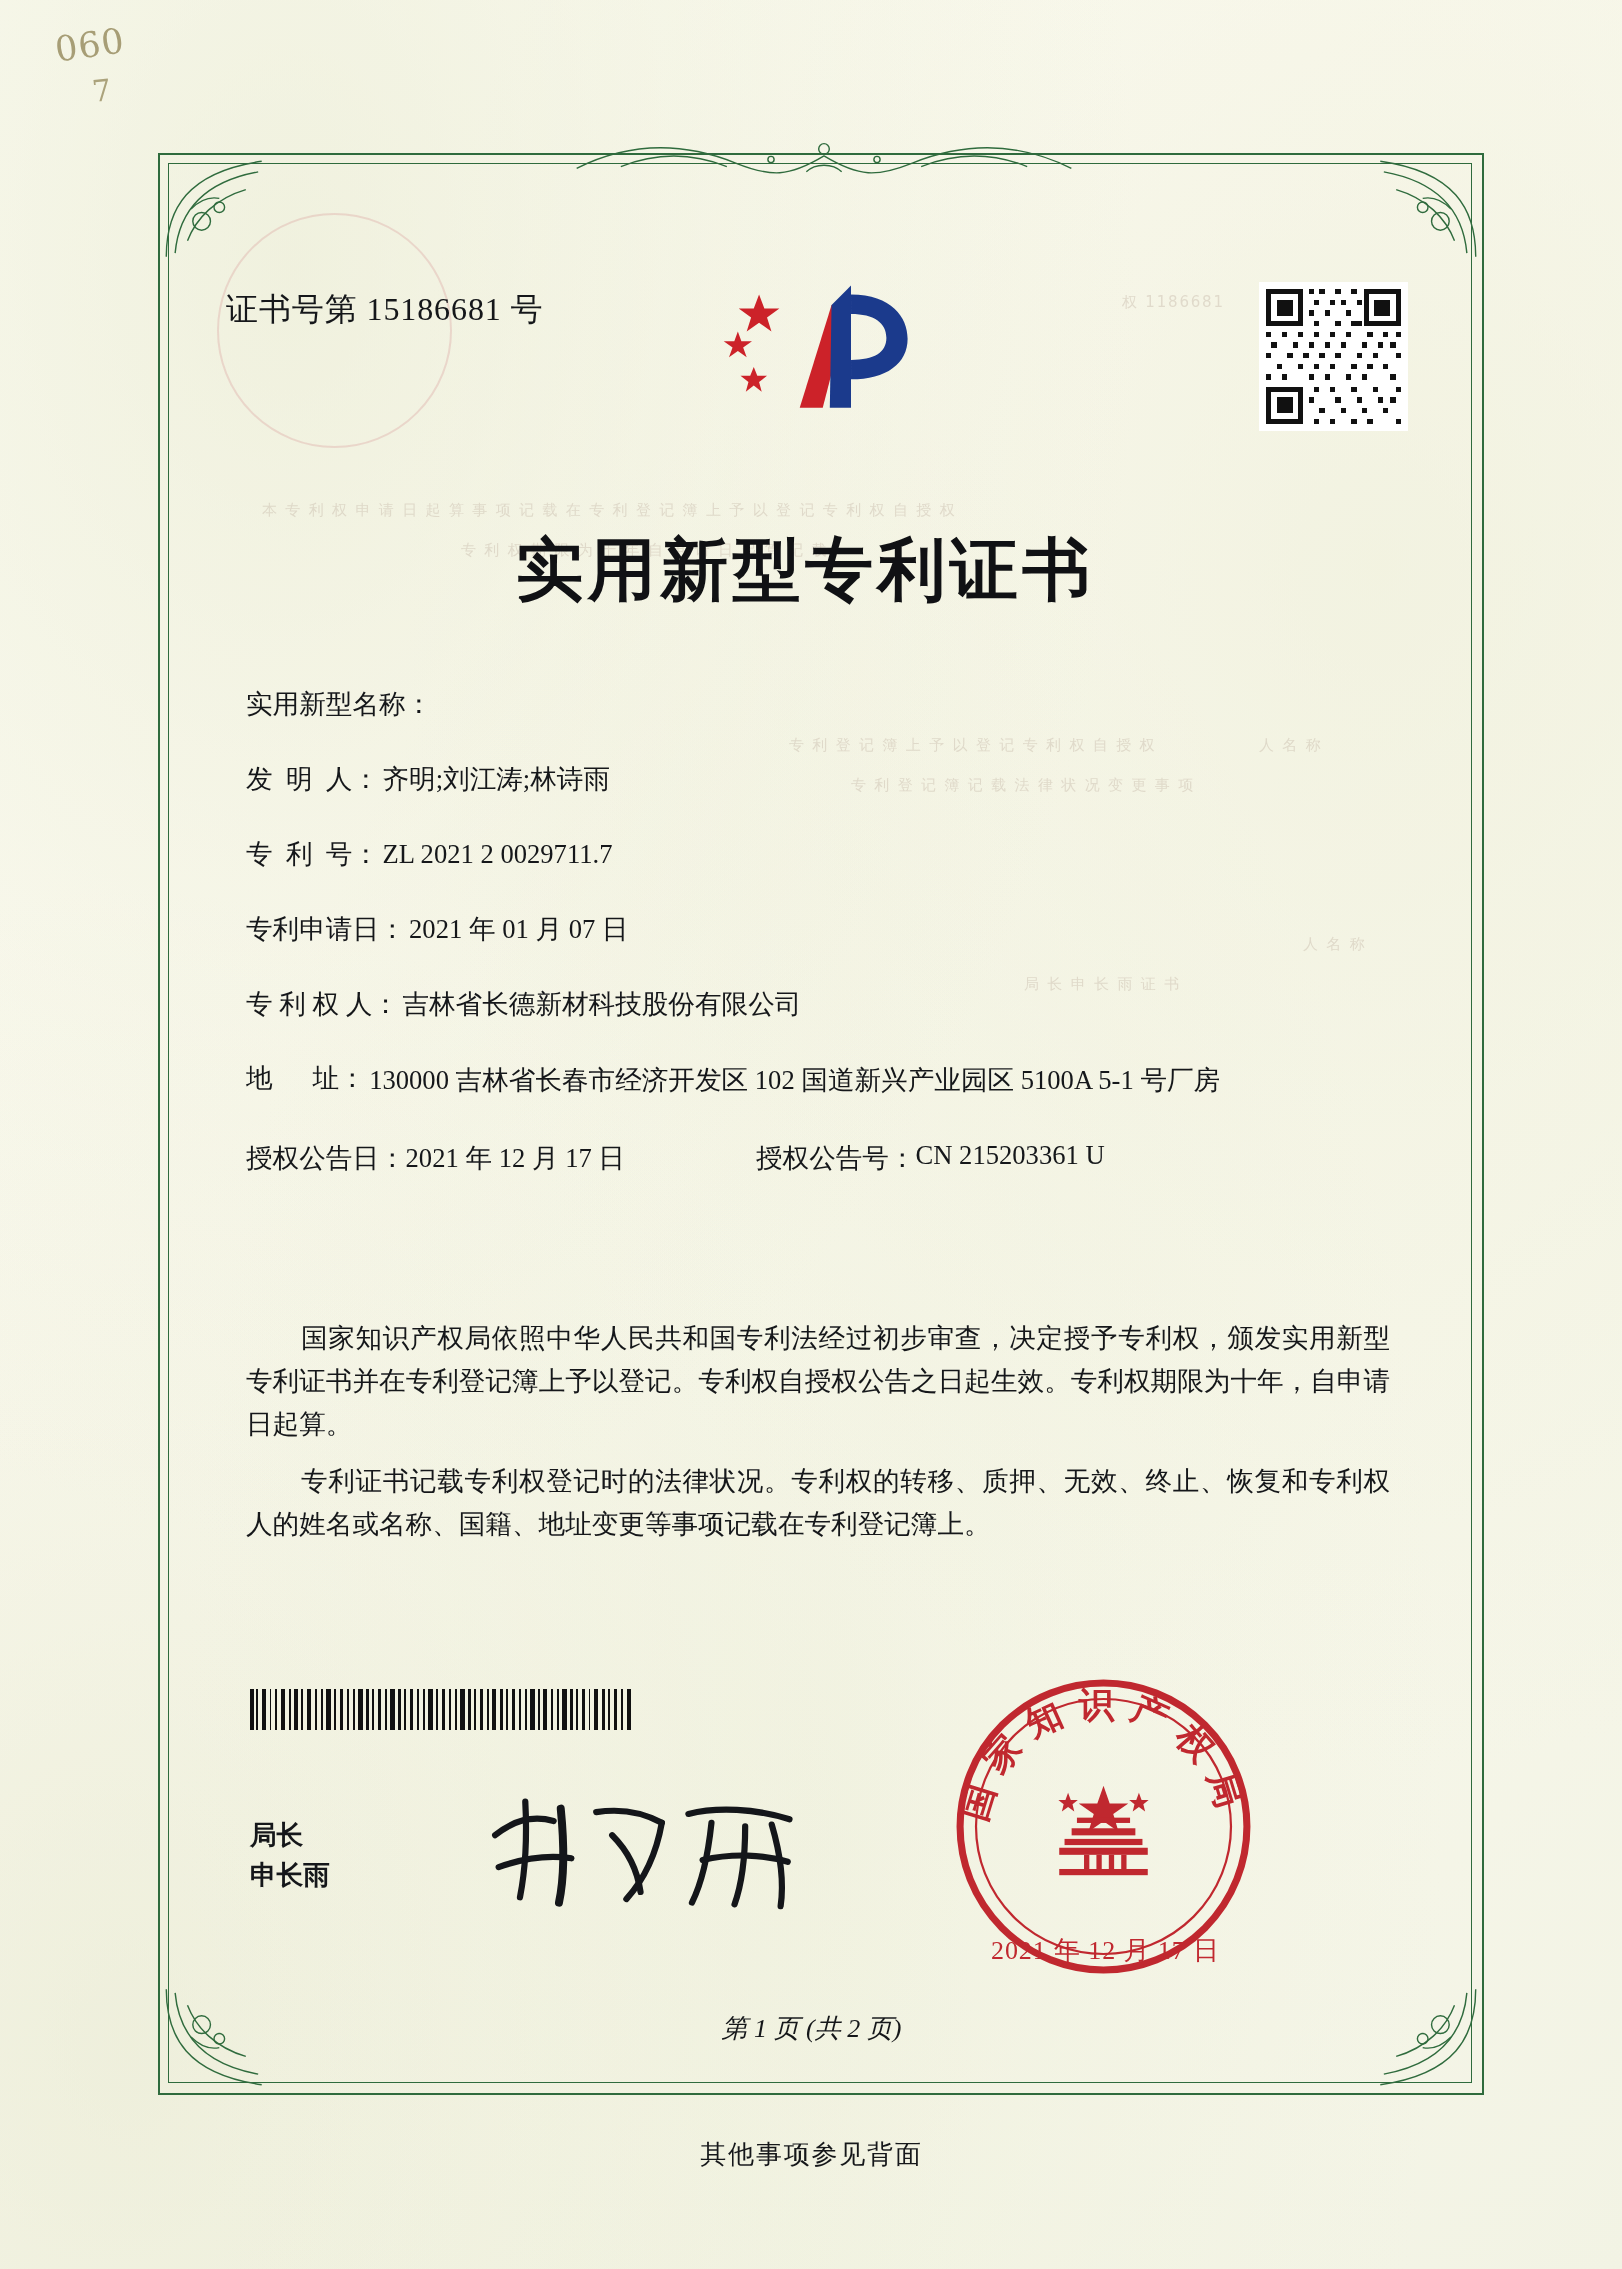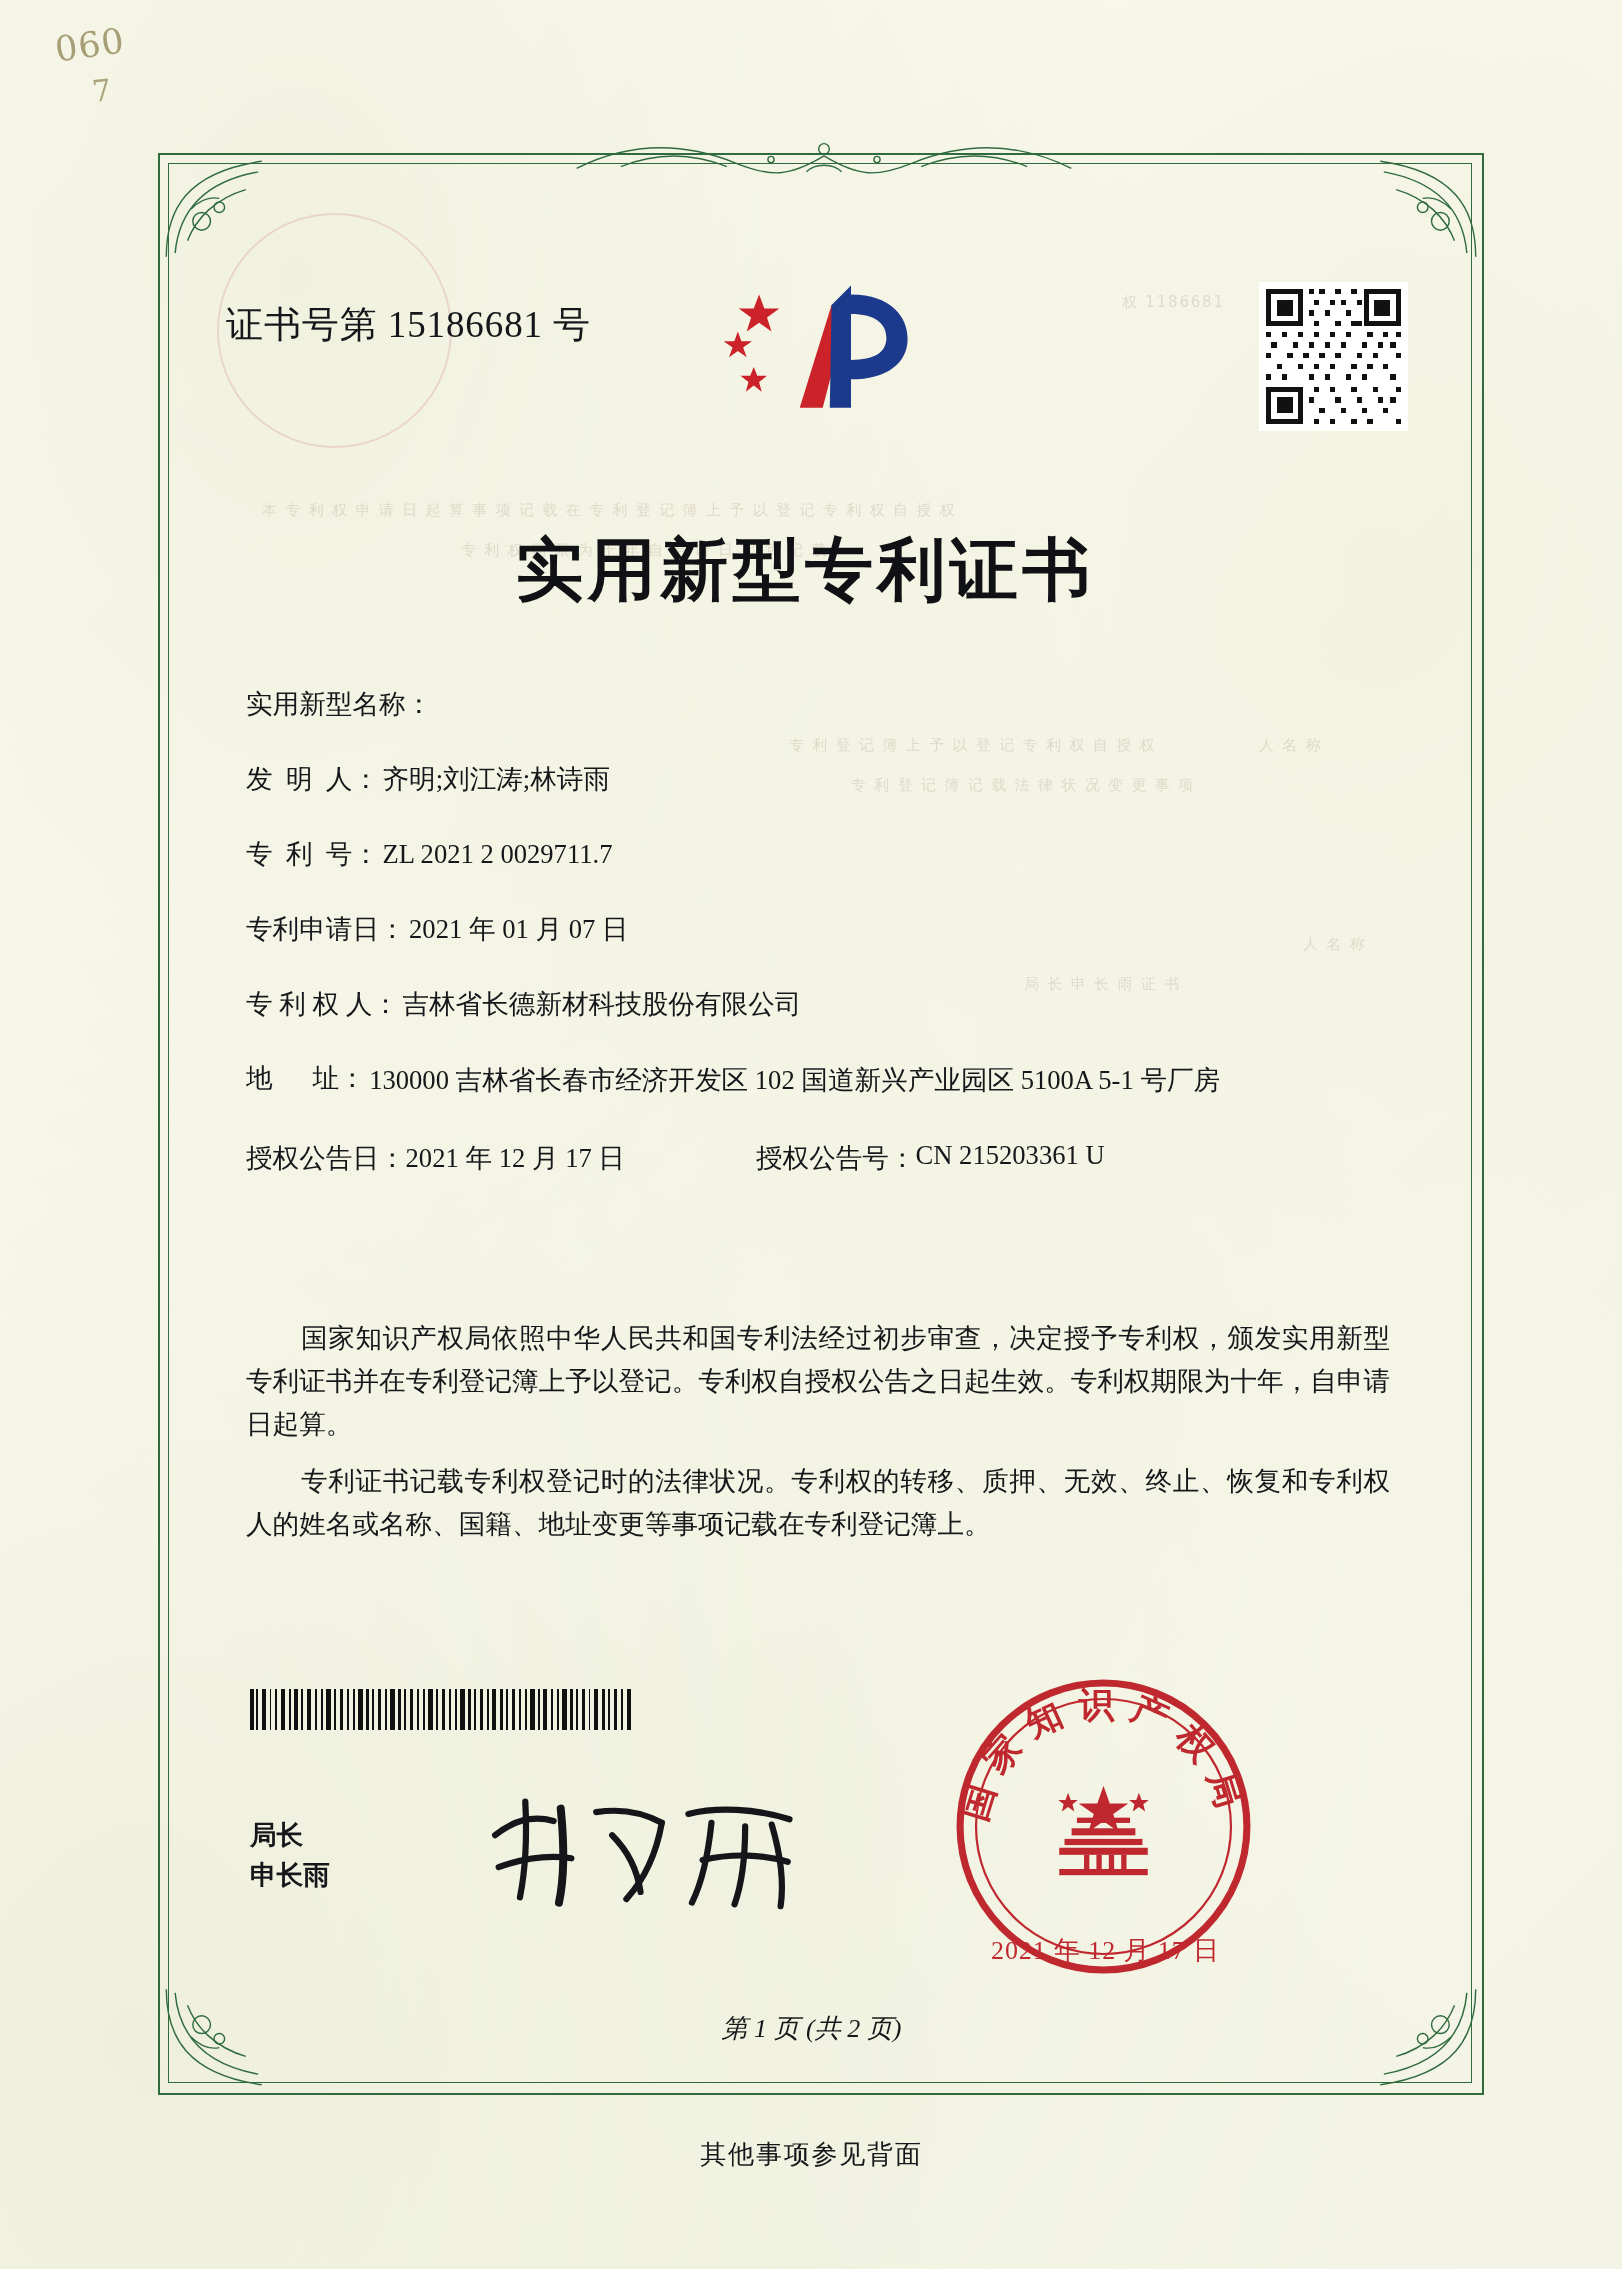--- a/index.html
+++ b/index.html
@@ -116,22 +116,22 @@
     height: 231px;
     border-radius: 50%;
     border: 2.7px solid rgba(214,150,150,0.30);
     pointer-events: none;
   }
 
   
   .cert-no {
     position: absolute;
     left: 226px;
-    top: 300px;
-    font-size: 37px;
+    top: 288px;
+    font-size: 32px;
     color: #15171a;
     letter-spacing: 0.9px;
   }
 
   .logo {
     position: absolute;
     left: 718px;
     top: 275px;
     width: 213px;
     height: 168px;

